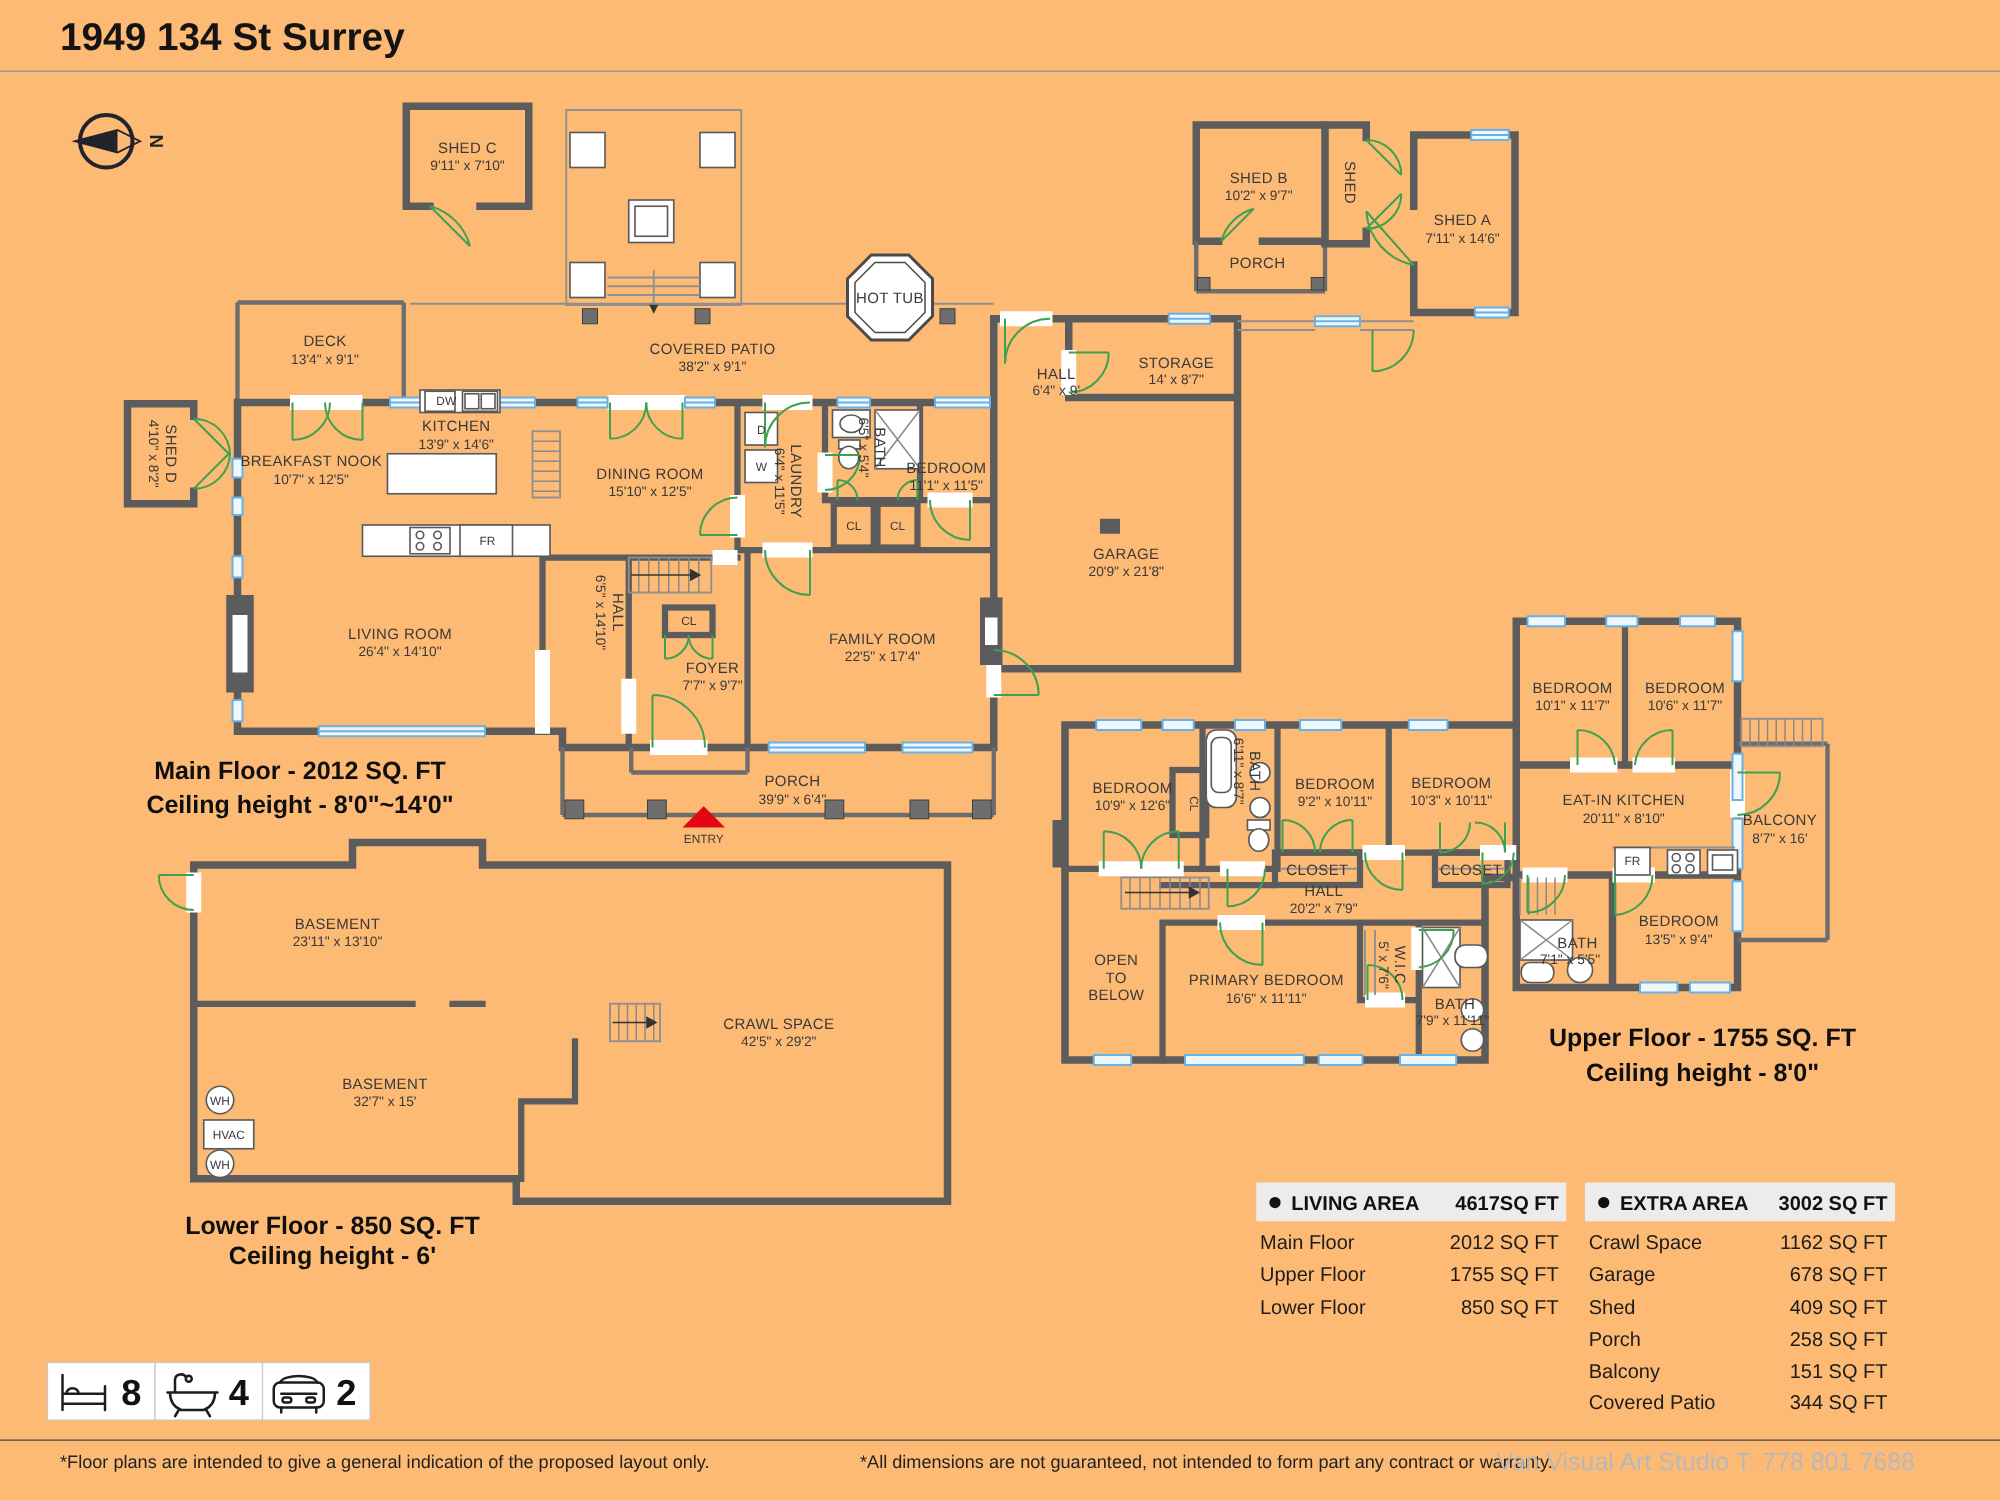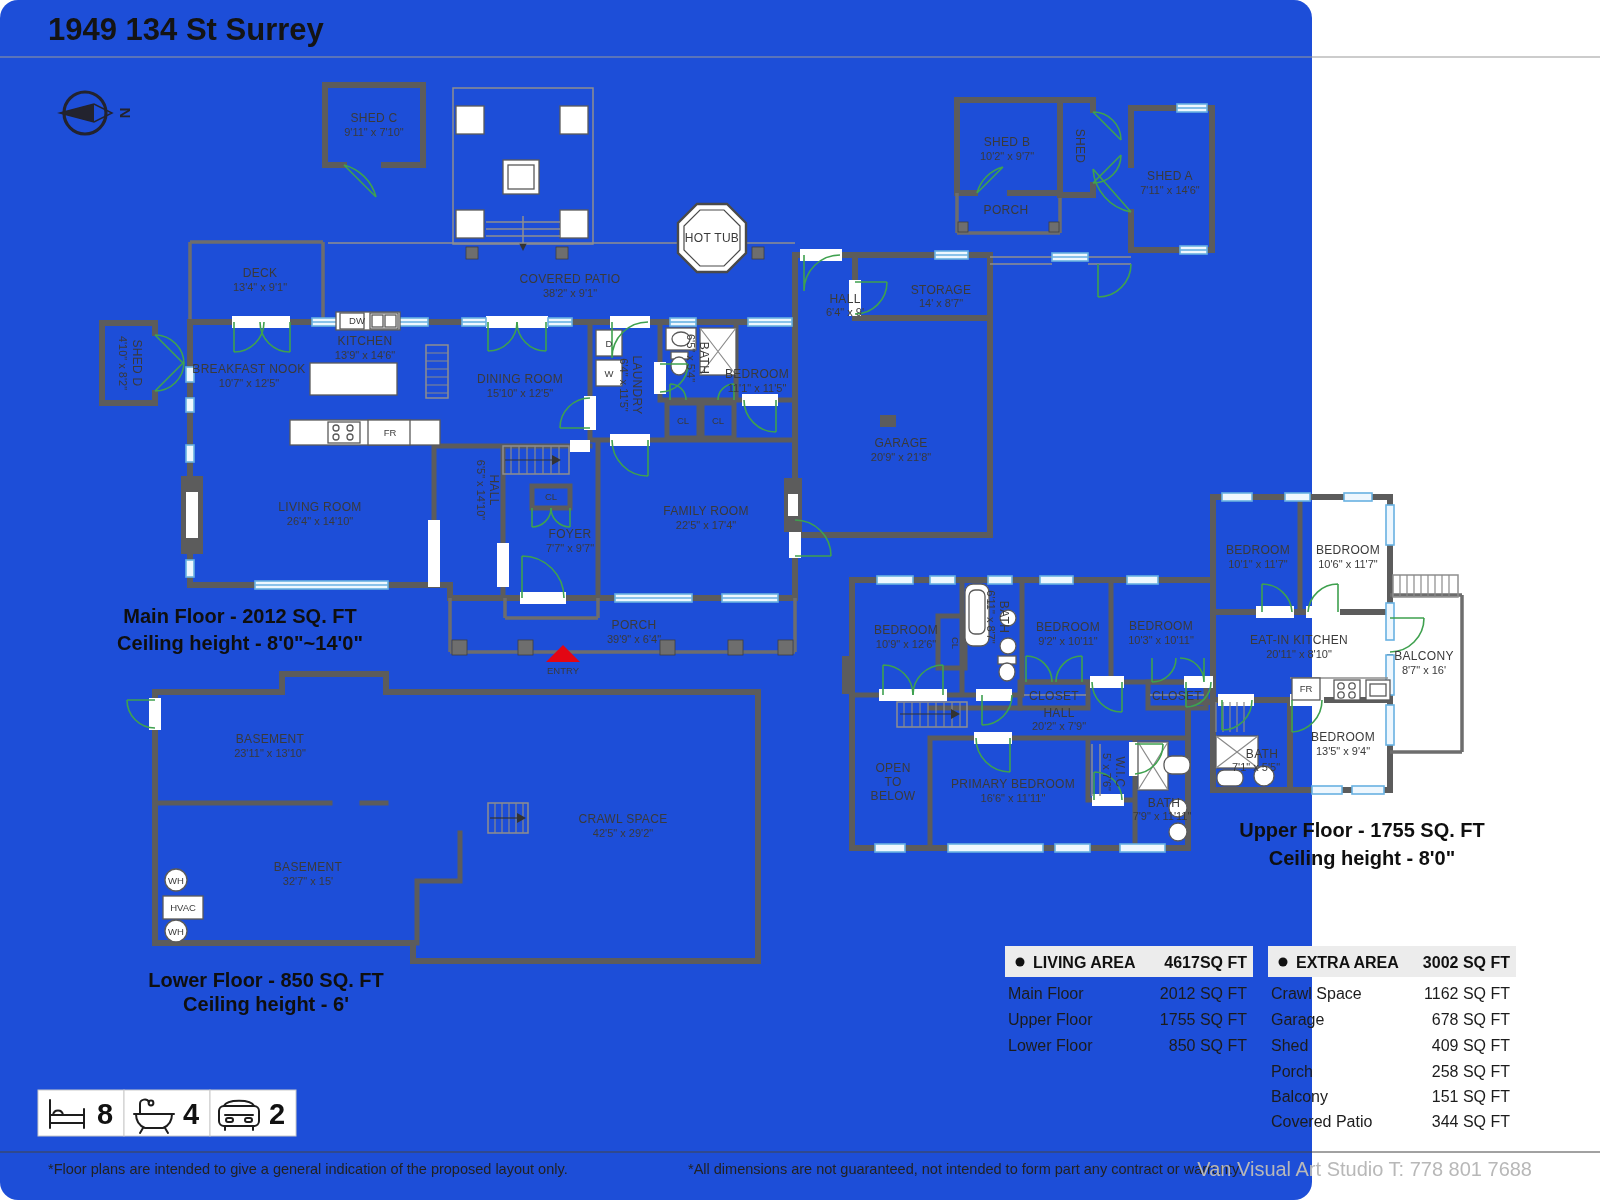--- a/index.html
+++ b/index.html
@@ -1,16 +1,16 @@
 <!DOCTYPE html>
 <html><head>
 <meta charset="utf-8">
 <style>
   html,body{margin:0;padding:0;background:#fff;}
-  .page{width:1312px;height:1200px;position:relative;background:#1d4ed8;border-radius:18px;}
+  .page{width:1600px;height:1200px;position:relative;background:#fdba74;}
   svg{display:block;}
   svg text{font-family:"Liberation Sans",sans-serif;}
   .ttl{font-size:31px;font-weight:bold;fill:#141414;}
   .cap{font-size:20px;font-weight:bold;fill:#0f0f0f;text-anchor:middle;}
   .rm{font-size:12px;fill:#3a3a3a;text-anchor:middle;letter-spacing:.3px;}
   .dm{font-size:11px;fill:#3a3a3a;text-anchor:middle;}
   .sm{font-size:9.5px;fill:#3a3a3a;text-anchor:middle;}
   .th{font-size:16px;font-weight:bold;fill:#111;}
   .tr{font-size:16px;fill:#1c1c1c;}
   .ftr{font-size:14.5px;fill:#222;}

